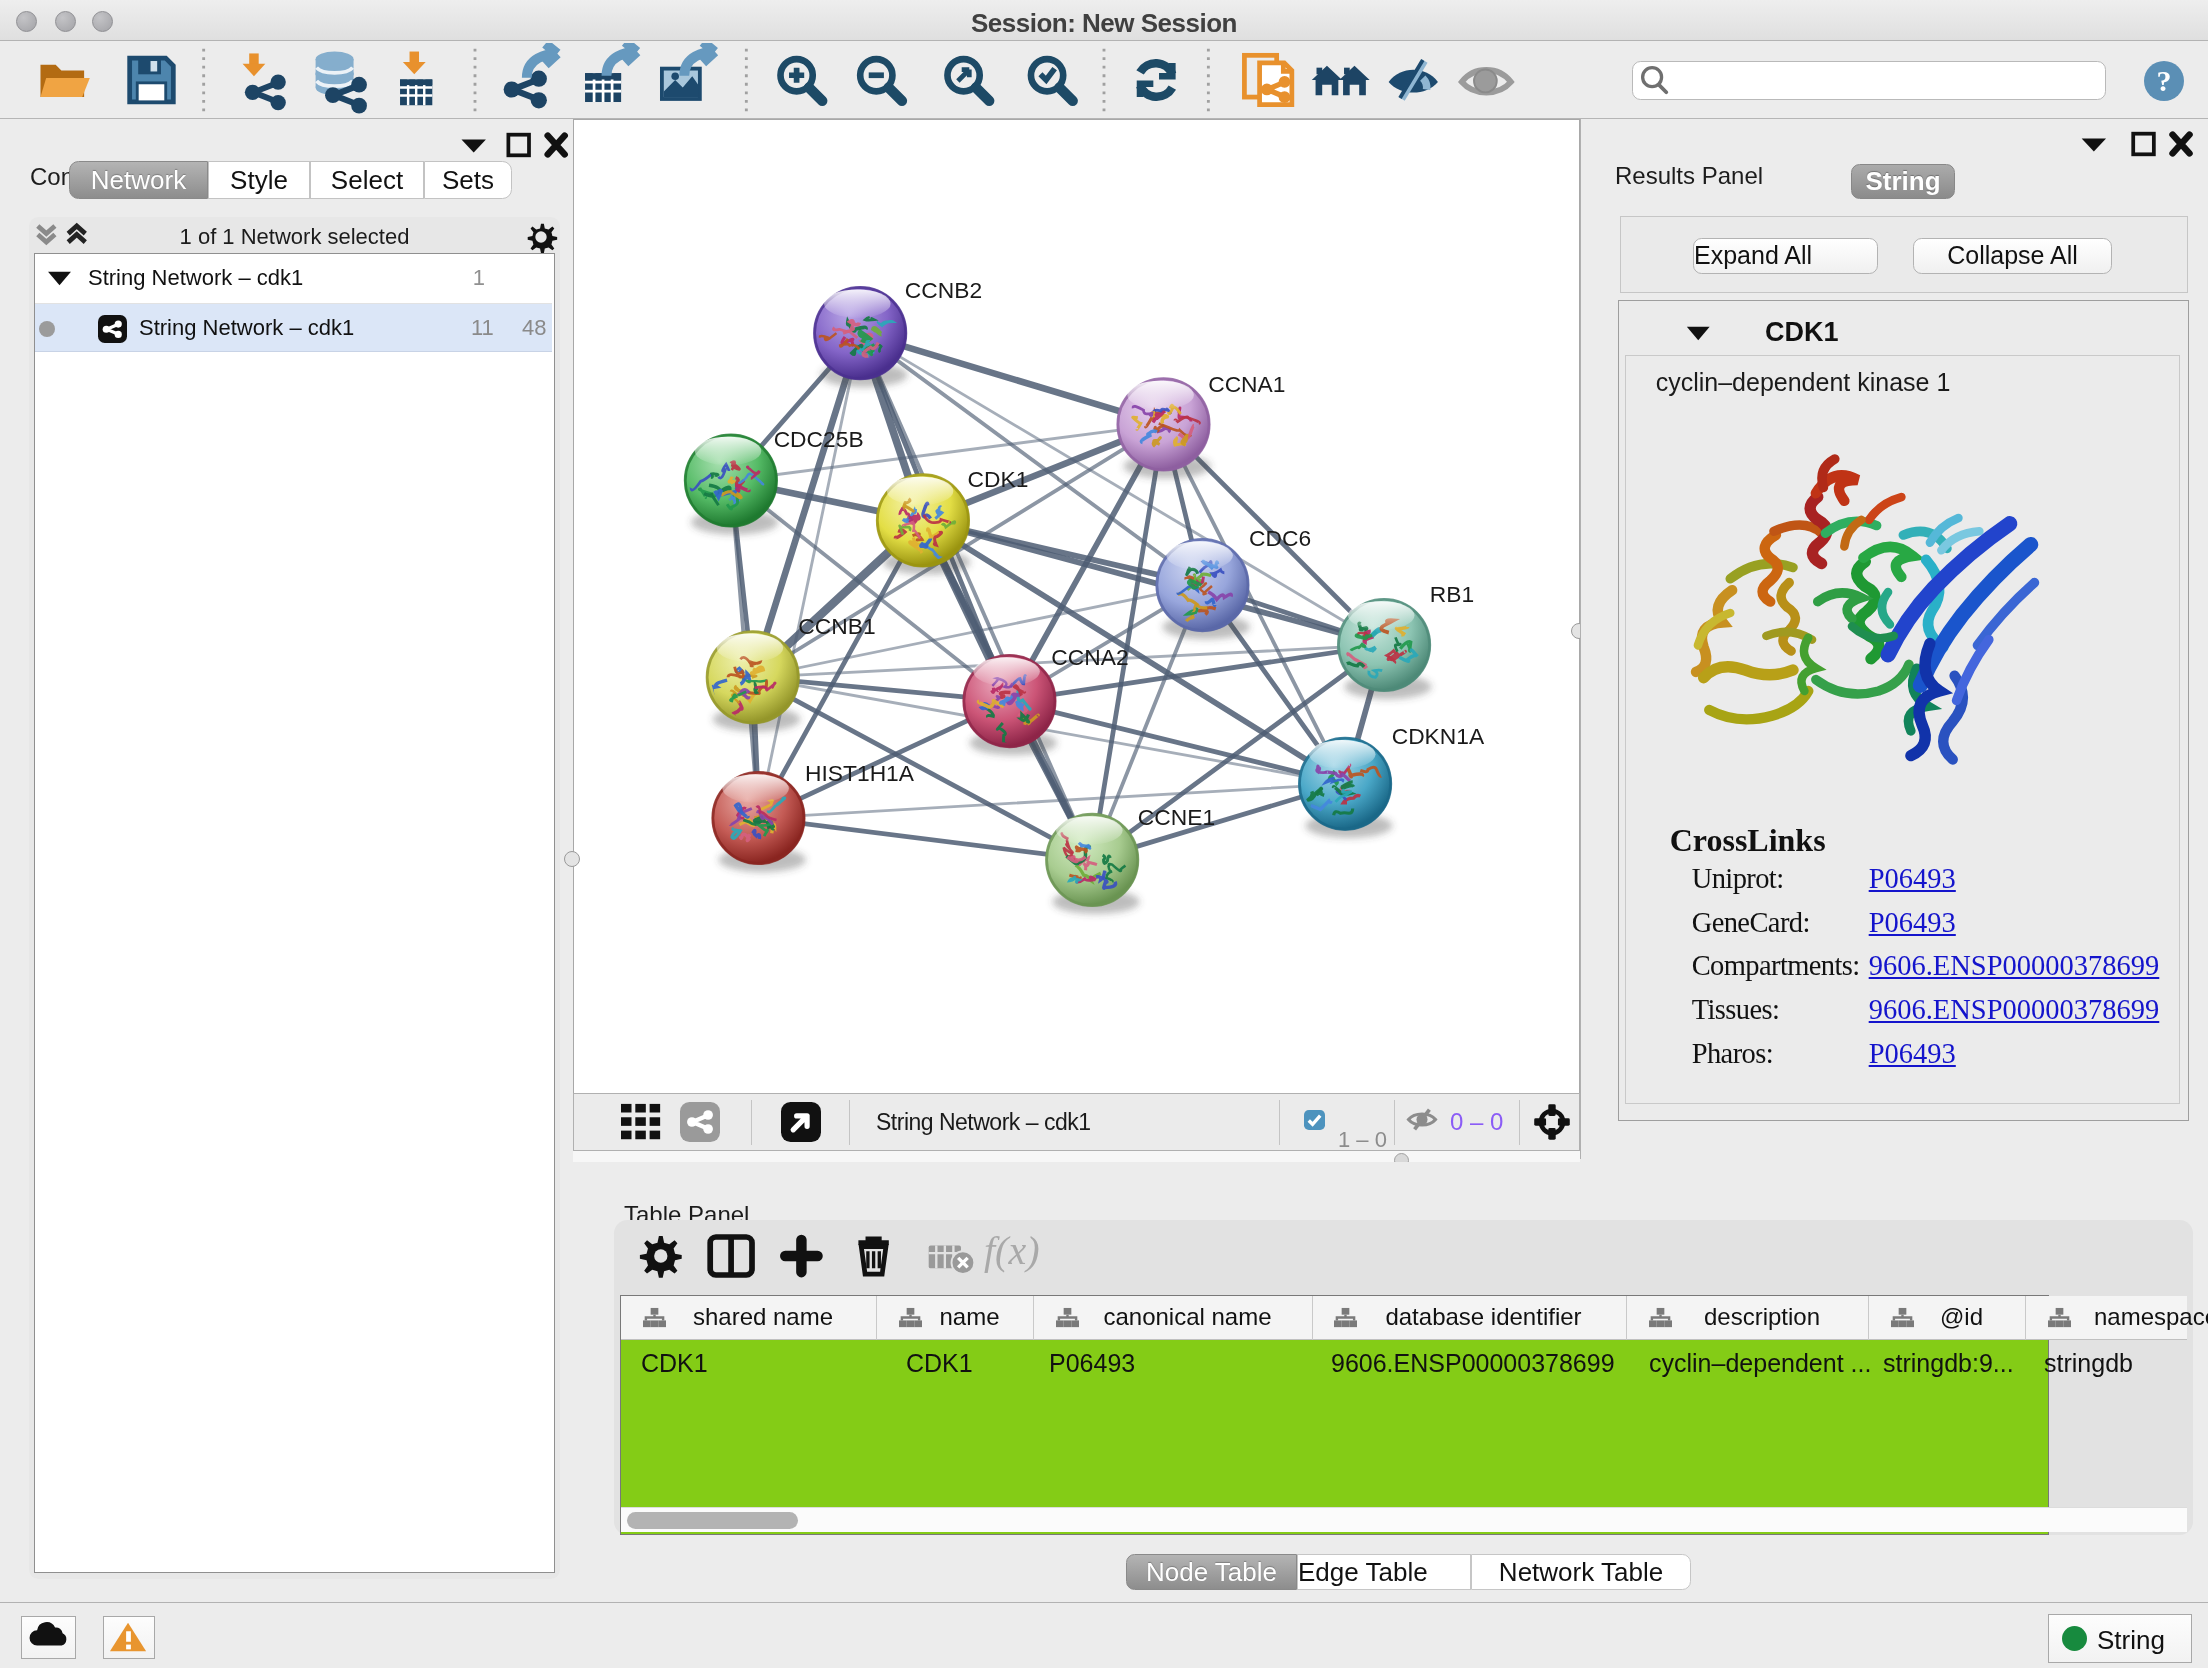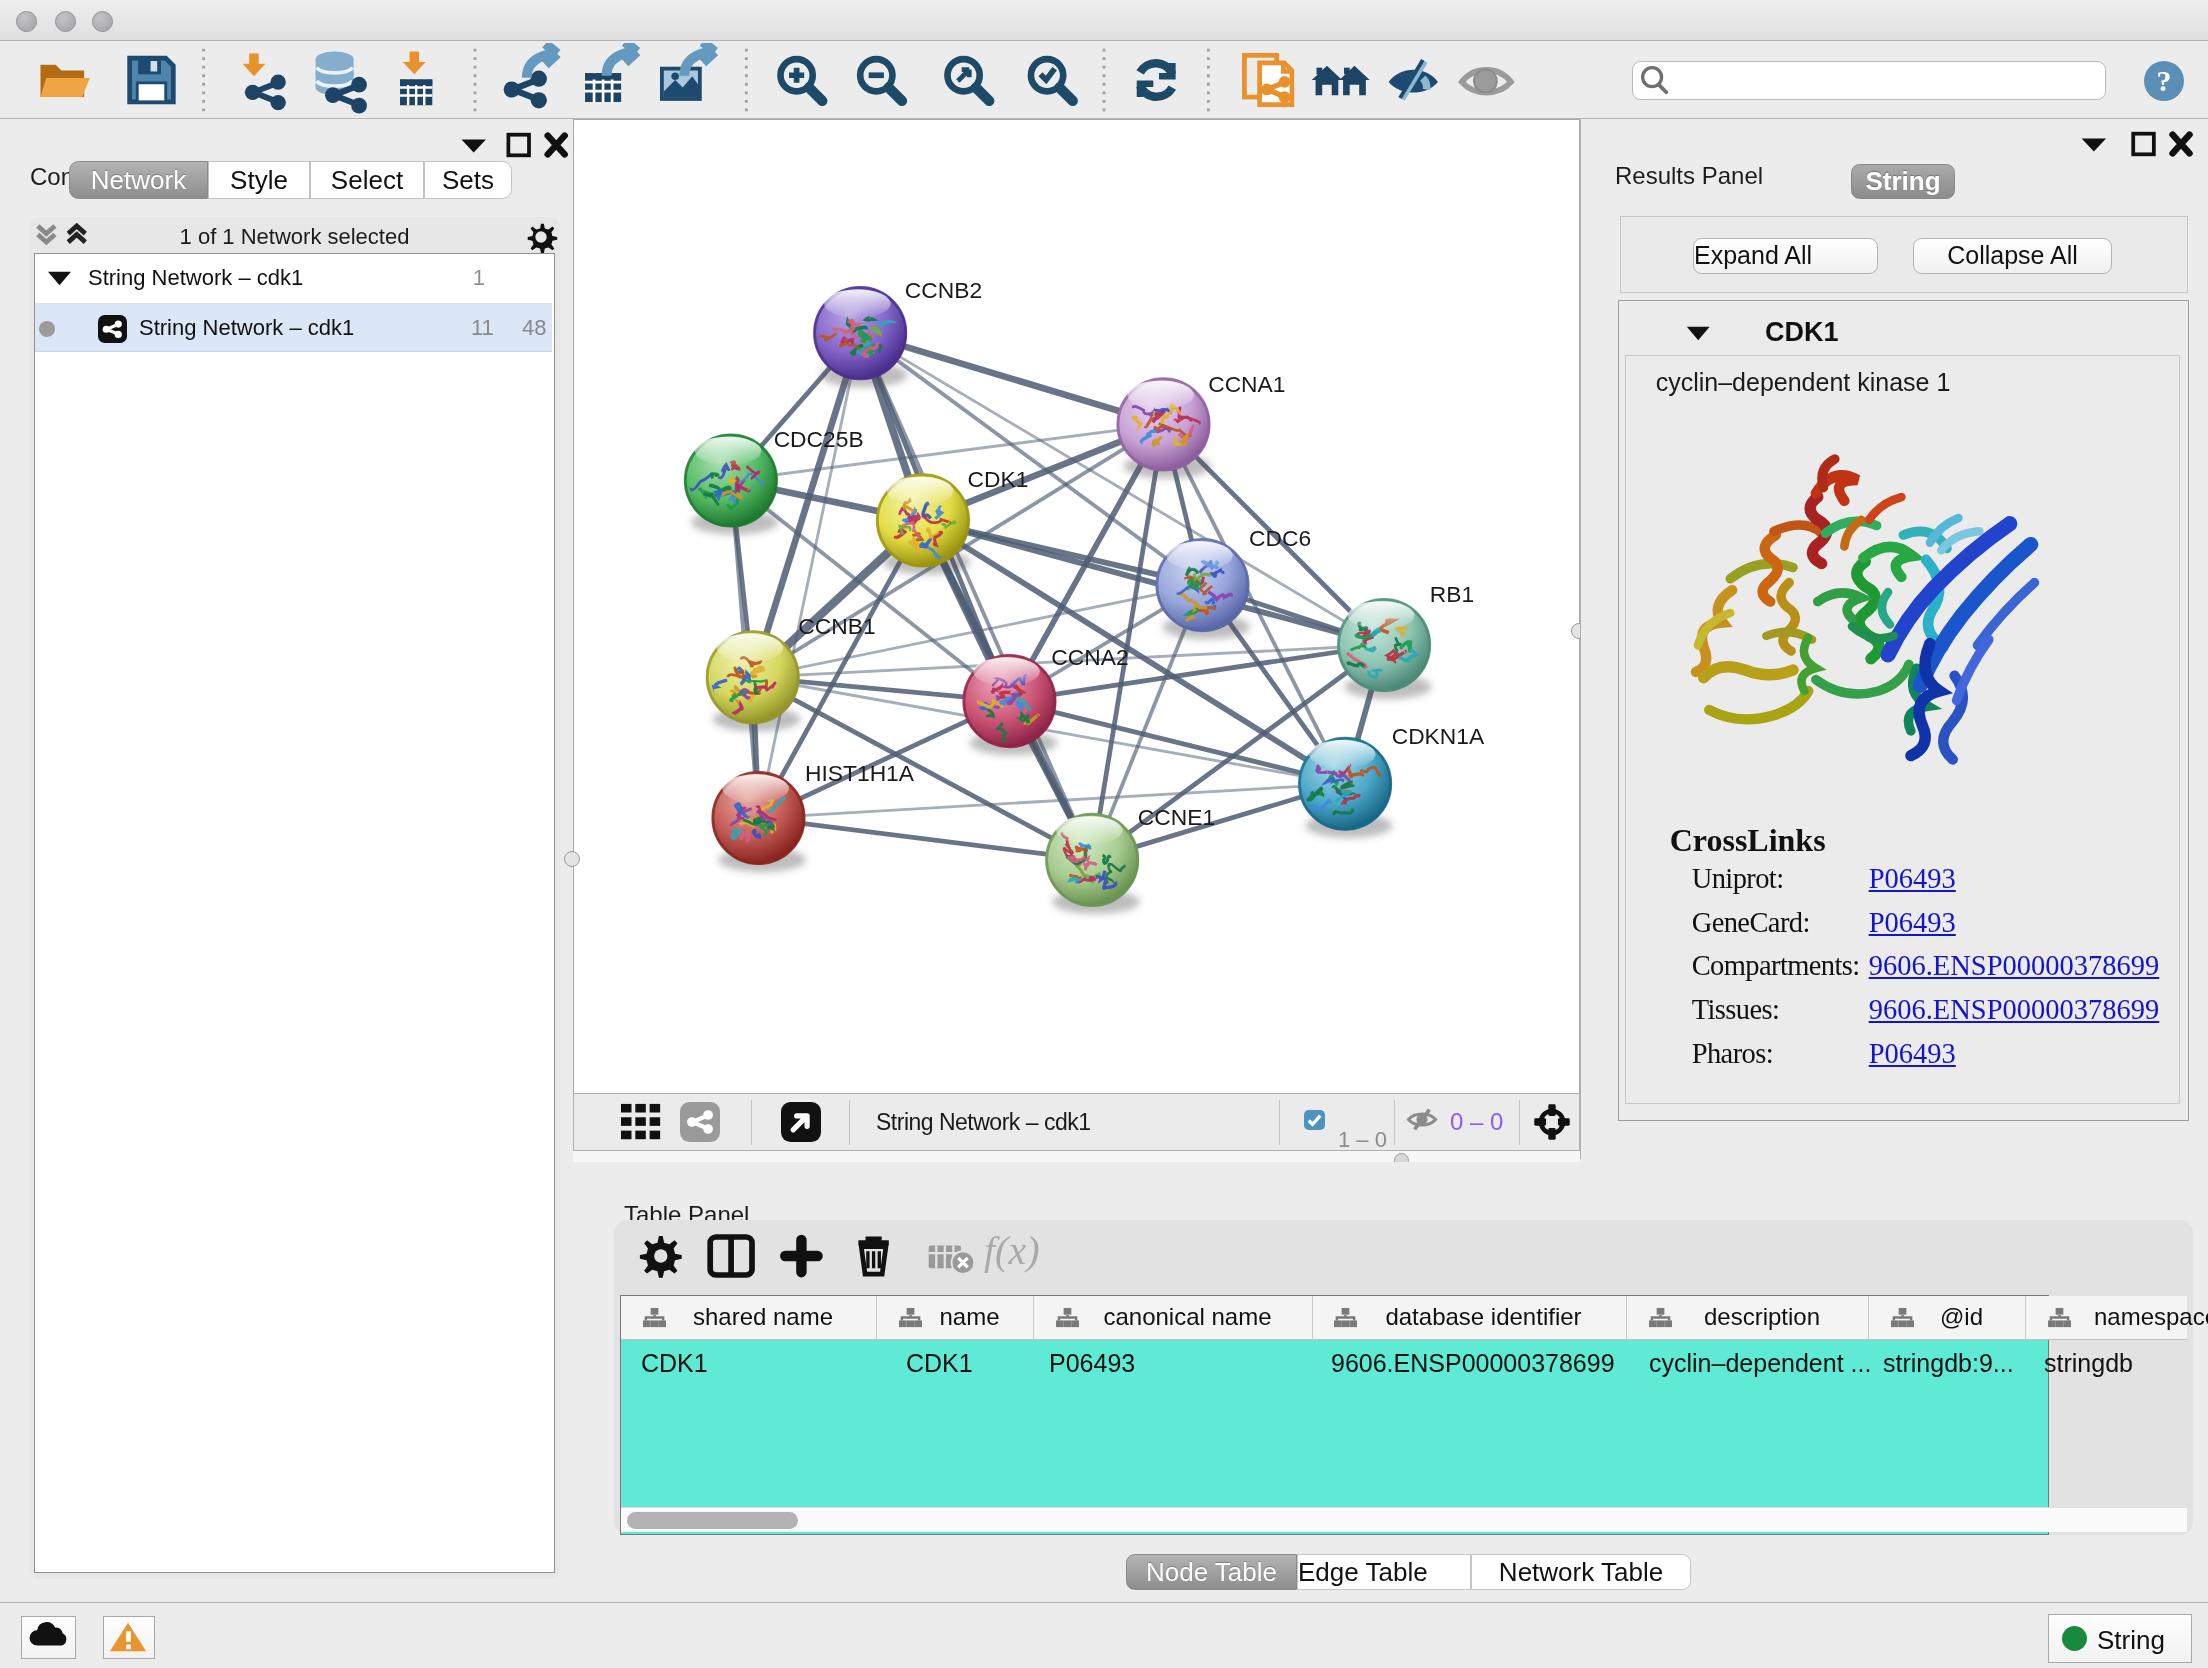--- a/index.html
+++ b/index.html
@@ -42,20 +42,21 @@
 #statusbar { position:absolute; left:0; top:1602px; width:2208px; height:67px; background:#ececec; border-top:1.9px solid #b2b2b2; }
 .sbtn { position:absolute; background:linear-gradient(#fdfdfd,#f2f2f2); border:1.9px solid #a8a8a8; }
 </style>
 </head>
 <body>
 
 <div id="titlebar">
   <div class="tl" style="left:16px;"></div>
   <div class="tl" style="left:55px;"></div>
   <div class="tl" style="left:92px;"></div>
+  <div id="titletext">Session: New Session</div>
 </div>
 
 <div id="toolbar">
 <svg width="2208" height="74" viewBox="0 0 2322 78">
 <defs>
 <g id="shareglyph">
   <path d="M-14 0 L14 -11 M-14 0 L14 11" stroke="#1d4464" stroke-width="7"></path>
   <circle cx="-15" cy="0" r="9" fill="#1d4464"></circle>
   <circle cx="15" cy="-12" r="9" fill="#1d4464"></circle>
   <circle cx="15" cy="12" r="9" fill="#1d4464"></circle>
@@ -851,21 +852,21 @@
       </g>
     </g>
     <g transform="translate(306,12)" fill="#9a9a9a">
       <rect x="0" y="2" width="34" height="24" rx="2"></rect>
       <path d="M0 10 H34 M8 2 V26 M17 2 V26 M26 2 V26" stroke="#e2e2e2" stroke-width="2.5"></path>
       <circle cx="36" cy="20" r="12" fill="#9a9a9a" stroke="#e2e2e2" stroke-width="2"></circle>
       <path d="M31 15 L41 25 M41 15 L31 25" stroke="#fff" stroke-width="3.5"></path>
     </g>
   </svg>
   <div class="abs" style="left:411px;top:65px;font-family:'Liberation Serif',serif;font-style:italic;font-size:40px;color:#a9a9a9;">f(x)</div>
-  <div class="abs" style="left:47px;top:133px;width:1429px;height:240px;background:#5eead4;border:1.9px solid #787878;">
+  <div class="abs" style="left:47px;top:133px;width:1429px;height:240px;background:#84cc16;border:1.9px solid #787878;">
     <div class="abs" style="left:0;top:0;width:1566px;height:44px;background:#f4f4f4;border-bottom:1.9px solid #c0c0c0;">
 <div class="abs" style="left:0px;top:0;width:256px;height:44px;border-right:1.9px solid #c9c9c9;overflow:hidden;">
       <svg class="abs" style="left:21px;top:10.5px;" width="25" height="23" viewBox="0 0 26 24">
             <g fill="#7a7a7a">
               <rect x="9" y="1" width="8" height="7"></rect>
               <rect x="1" y="14" width="8" height="7"></rect>
               <rect x="9" y="14" width="8" height="7"></rect>
               <rect x="17" y="14" width="8" height="7"></rect>
               <path d="M13 8 V11 M4 14 V11 H22 V14" stroke="#7a7a7a" stroke-width="2.5" fill="none"></path>
             </g>

